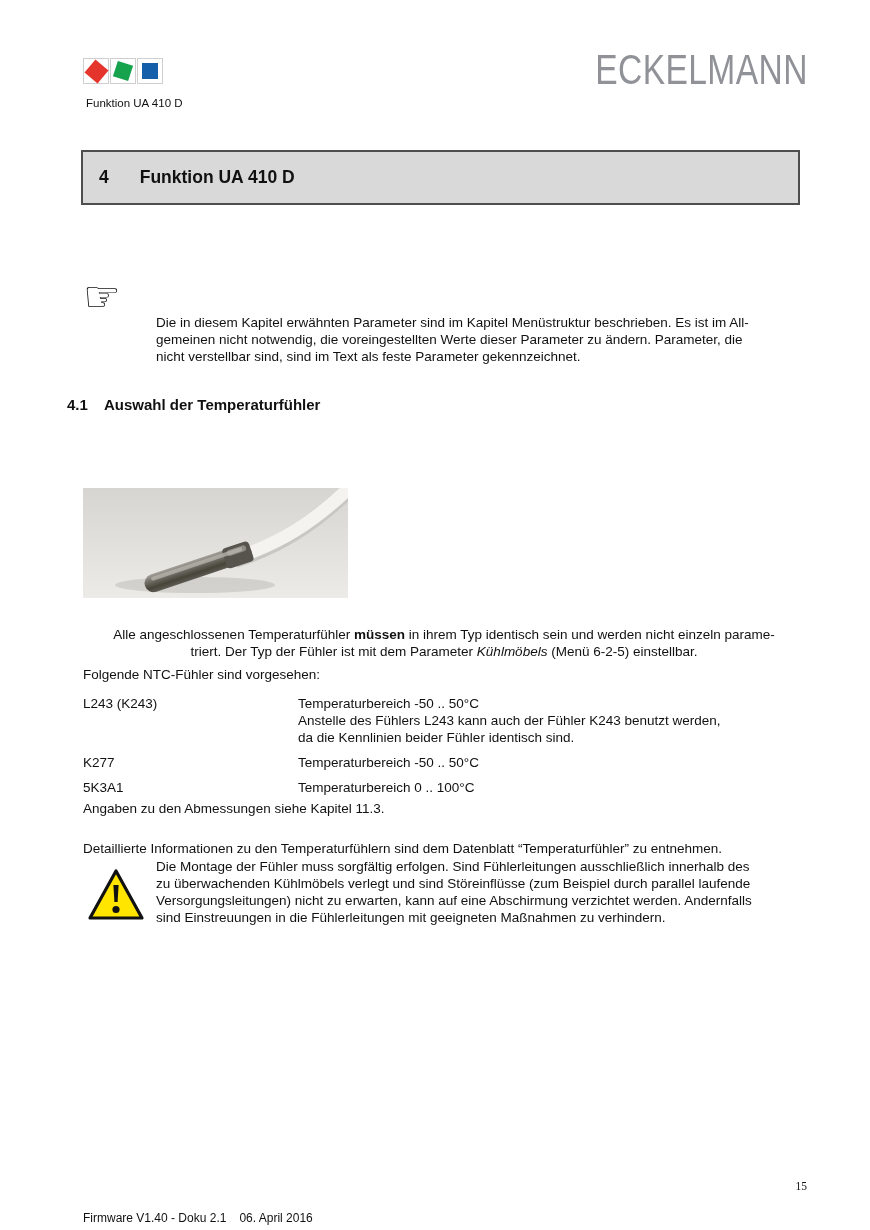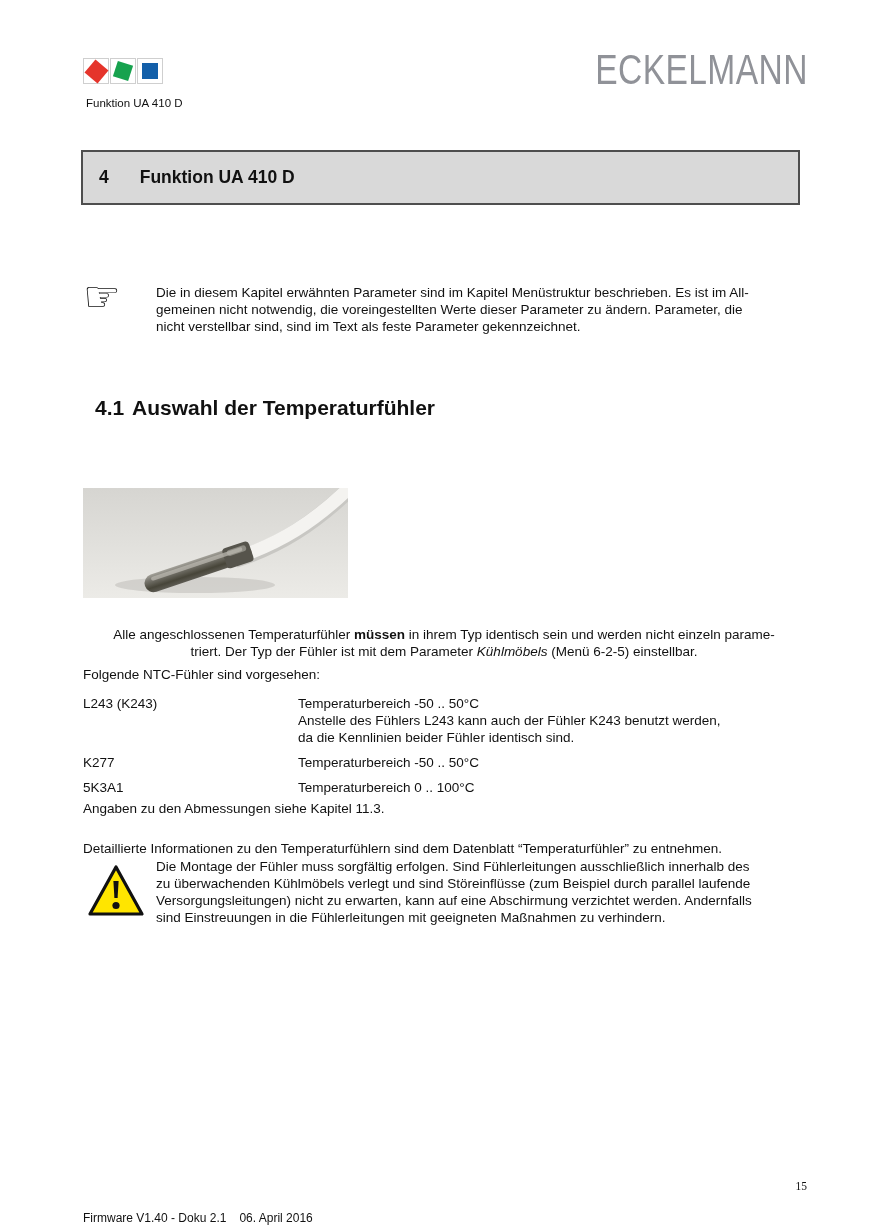--- a/index.html
+++ b/index.html
@@ -32,24 +32,24 @@
     background:var(--chapter-bg,#d9d9d9); border:2px solid #4e4e4e;
     display:flex; align-items:center; padding-left:16px;
     font-size:17.5px; font-weight:bold;
   }
   .chapter-box .num { margin-right:31px; }
 
   
   .note-row { position:absolute; left:83px; top:284px; width:720px; display:flex; }
   .manicule-wrap { width:73px; flex:none; }
   .manicule { font-family:"DejaVu Sans",sans-serif; font-size:42px; line-height:30px; color:#111; display:block; margin-top:-2px; }
-  .note-row p { width:647px; }
+  .note-row p { width:647px;margin-top:30px; }
 
   
-  .section-heading { position:absolute; left:95px; top:396px; display:flex; font-size:21px; font-weight:bold; }
+  .section-heading { position:absolute; left:67px; top:396px; display:flex; font-size:15px; font-weight:bold; }
   .section-heading .num { width:37px; flex:none; }
 
   .intro-para { position:absolute; left:83px; top:449px; width:720px; }
 
   
   .photo { position:absolute; left:83px; top:488px; width:265px; height:110px; }
   .photo svg { display:block; }
 
   .sensor-para { position:absolute; left:83px; top:626px; width:722px;text-align:center; }
   .list-intro  { position:absolute; left:83px; top:666px; width:720px; }
@@ -57,21 +57,21 @@
   
   .sensor-table { position:absolute; left:83px; top:695px; width:717px; }
   .sensor-row { display:flex; margin-bottom:8px;gap:8px; }
   .sensor-row .model { width:207px; flex:none; }
   .sensor-row .desc  { flex:1; }
 
   .dim-para    { position:absolute; left:83px; top:800px; width:720px; }
   .detail-para { position:absolute; left:83px; top:824px; width:720px;margin-top:16px; }
 
   
-  .warning-row { position:absolute; left:83px; top:858px; width:720px; display:flex; }
+  .warning-row { position:absolute; left:83px; top:858px; width:720px; display:flex;align-items:center; }
   .warning-icon-wrap { width:73px; flex:none; padding-top:6px; }
   .warning-icon-wrap svg { display:block; margin-left:4px; }
   .warning-row p { width:645px; }
 
   
   .footer-left { position:absolute; left:83px; top:1183px; font-size:12px;margin-top:28px; }
   .footer-left .date { margin-left:13px; }
   .footer-page { position:absolute; right:63px; top:1180px; font-size:11.5px;font-family:Liberation Serif, serif; }
 </style>
 </head>

